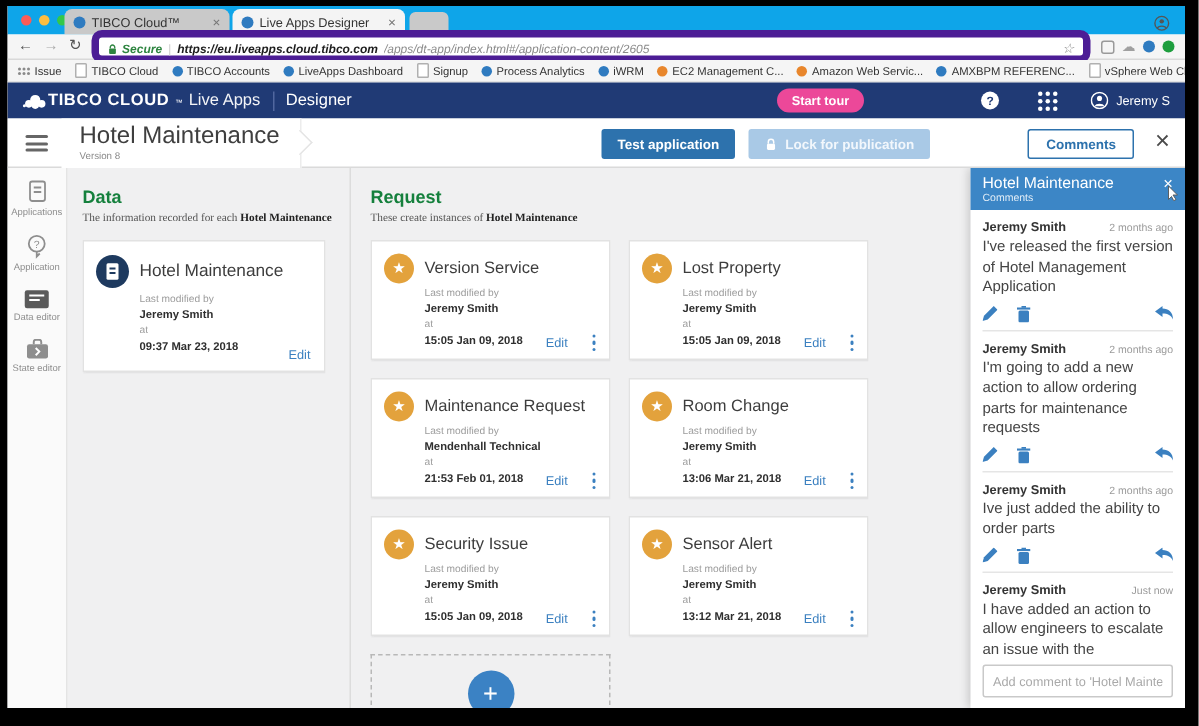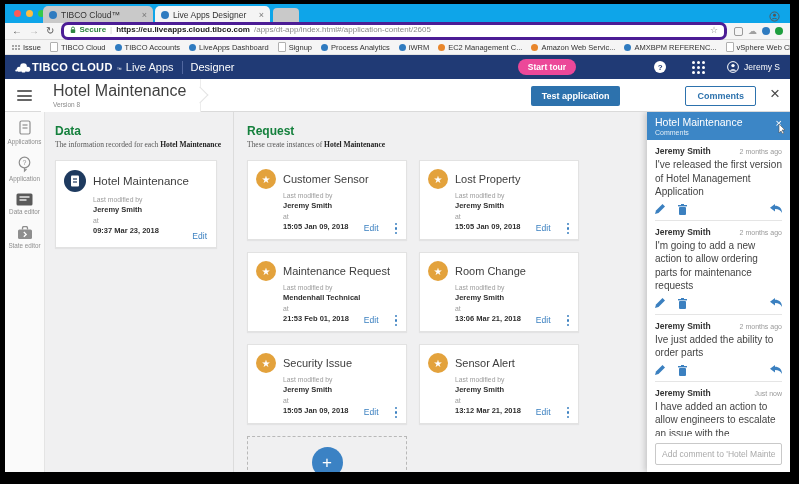--- a/index.html
+++ b/index.html
@@ -19,22 +19,22 @@
   .tab-stub{position:absolute;top:4px;left:268px;width:26px;height:15px;background:#c9c9c9;border-radius:4px 4px 0 0;}
   .favicon{width:8px;height:8px;border-radius:50%;background:#2f7bc0;flex:none;}
   .tab-title{white-space:nowrap;overflow:hidden;text-overflow:ellipsis;flex:1;}
   .tab-x{color:#777;font-size:9px;flex:none;}
   .profile-top{position:absolute;right:10px;top:4px;color:#555;}
 
   .urlbar{position:absolute;left:0;top:19px;right:0;height:17px;background:#f5f5f5;border-bottom:1px solid #d9d9d9;
           display:flex;align-items:center;padding:0 7px;gap:7px;box-sizing:border-box;}
   .navarrow{font-size:10px;color:#555;line-height:1;}
   .navarrow.dis{color:#aaa;}
-  .omnibox{flex:1;height:12px;background:#fff;border:3px solid #4c1d95;border-radius:7px;
-           display:flex;align-items:flex-start;padding:0 6px;gap:4px;font-size:8px;min-width:0;}
+  .omnibox{flex:1;height:12px;background:#fff;border:5px solid #4c1d95;border-radius:7px;
+           display:flex;align-items:flex-end;padding:0 6px;gap:4px;font-size:8px;min-width:0;font-style:italic;}
   .secure{color:#2e8540;font-weight:bold;display:flex;align-items:center;gap:3px;}
   .omni-sep{color:#ccc;}
   .url-host{color:#1d1d1d;font-weight:bold;white-space:nowrap;}
   .url-path{color:#8a8a8a;white-space:nowrap;overflow:hidden;text-overflow:ellipsis;}
   .omni-star{margin-left:auto;color:#888;font-size:9px;}
   .ext{display:flex;align-items:center;gap:5px;}
   .ext-sq{width:7px;height:7px;border:1.5px solid #9a9a9a;border-radius:2px;}
   .ext-cloud{color:#a0a0a0;font-size:9px;line-height:1;}
   .ext-dot{width:8px;height:8px;border-radius:50%;}
   .ext-dot.blue{background:#2f7bc0;}.ext-dot.green{background:#1e9e3e;}
@@ -302,20 +302,27 @@
         <i></i>
         <i></i>
         <i></i>
       </span>
     <div class="titlebox">
       <div class="app-title">Hotel Maintenance</div>
       <div class="app-version">Version 8</div>
     </div>
     <div class="tb-buttons">
       <span class="btn btn-test">Test application</span>
+      <span class="btn btn-lock">
+        <svg width="8" height="9" viewBox="0 0 8 10">
+            <path d="M2 4.2V3a2 2 0 014 0v1.2" fill="none" stroke="#fff" stroke-width="1.1"></path>
+            <rect x="1" y="4.2" width="6" height="4.6" rx="1" fill="#fff"></rect>
+          </svg>
+        <span>Lock for publication</span>
+      </span>
       <span class="btn btn-comments">Comments</span>
     </div>
     <span class="tb-close">×</span>
   </div>
 
   <div class="content">
 
     <div class="rail">
       <div class="rail-item">
         <svg width="14" height="16" viewBox="0 0 14 16">
@@ -378,21 +385,21 @@
     </div>
 
     <div class="creators-col">
       <div class="section-h">Request</div>
       <div class="section-sub"><span>These create instances of </span><b>Hotel Maintenance</b></div>
       <div class="cards">
 
         <div class="ccard">
           <div class="ccard-head">
               <span class="star-circle">★</span>
-              <span class="ccard-title">Customer Sensor</span>
+              <span class="ccard-title">Version Service</span>
             </div>
           <div class="meta">
               <div class="lbl">Last modified by</div>
               <div class="val">Jeremy Smith</div>
               <div class="lbl">at</div>
               <div class="val">15:05 Jan 09, 2018</div>
             </div>
           <div class="ccard-foot">
               <span class="edit">Edit</span>
               <span class="kebab">

